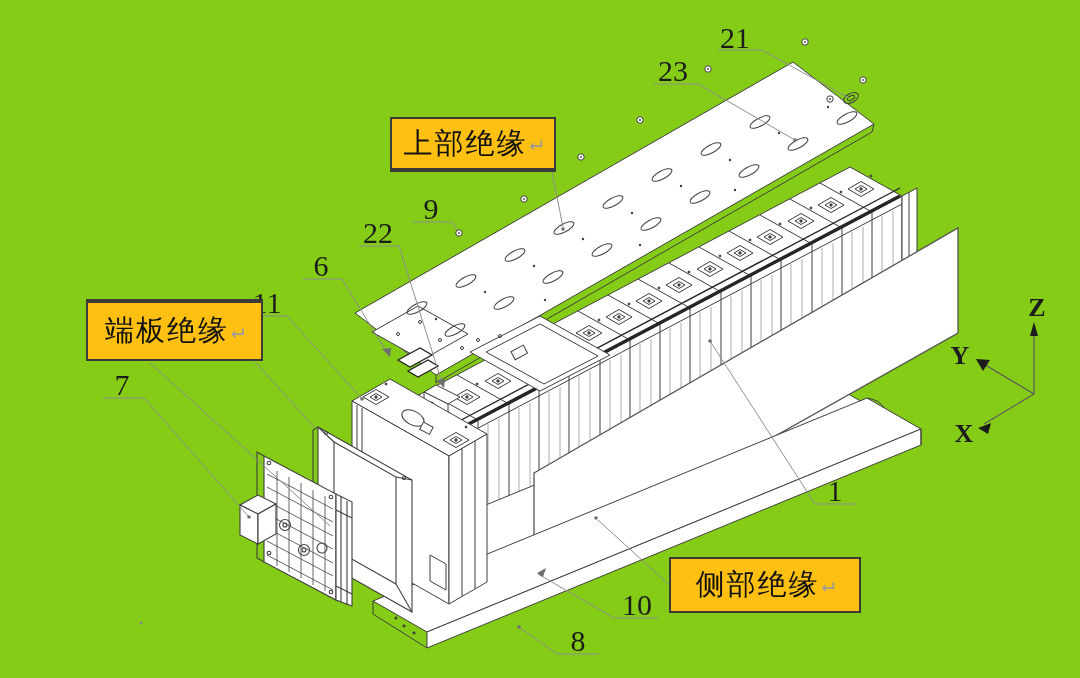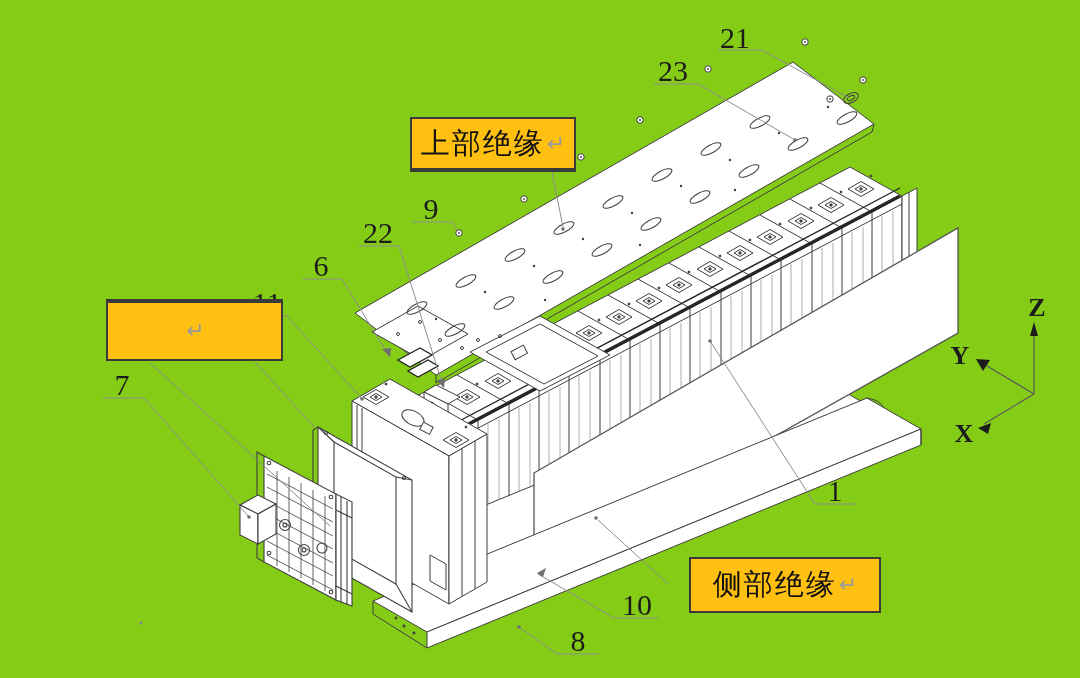--- a/index.html
+++ b/index.html
@@ -1,21 +1,21 @@
 <!DOCTYPE html>
 <html><head>
 <meta charset="utf-8">
 <style>
   html,body{margin:0;padding:0;background:#ffffff;}
   .stage{position:relative;width:1080px;height:678px;background:#84cc16;overflow:hidden;
          font-family:"DejaVu Sans",sans-serif;}
   svg{position:absolute;left:0;top:0;}
   .plabel{position:absolute;display:flex;align-items:center;justify-content:center;
           background:#FFC012;border:2.5px solid #3a3a3a;box-sizing:border-box;
-          color:#111;font-family:Liberation Serif, serif;white-space:nowrap;margin-left:20px;}
+          color:#111;font-family:Liberation Mono, monospace;white-space:nowrap;}
   .plabel .txt{font-size:29px;letter-spacing:2px;}
   .plabel .ret{font-size:22px;color:#9a9a9a;margin-left:2px;}
   .co{font-family:"Liberation Serif","DejaVu Serif",serif;font-size:30px;fill:#1c1c1c;}
   .ax{font-family:"Liberation Serif","DejaVu Serif",serif;font-size:26px;fill:#1c1c1c;font-weight:bold;}
 </style>
 </head>
 <body>
 
 <div class="stage">
 <svg width="1080" height="678" viewBox="0 0 1080 678">
@@ -339,20 +339,21 @@
 
   <circle cx="141" cy="623" r="1.5" fill="#888"></circle>
 </svg>
 
 <div class="plabel" style="left:390px;top:117px;width:166px;height:55px;border-bottom-width:4px;">
   <span class="txt">上部绝缘</span>
       <span class="ret">↵</span>
 </div>
 
 <div class="plabel" style="left:86px;top:299px;width:177px;height:62px;border-top-width:4px;">
+  <span class="txt">端板绝缘</span>
       <span class="ret">↵</span>
 </div>
 
 <div class="plabel" style="left:669px;top:557px;width:192px;height:56px;text-align:right;">
   <span class="txt">侧部绝缘</span>
       <span class="ret">↵</span>
 </div>
 </div>
 
 </body></html>

